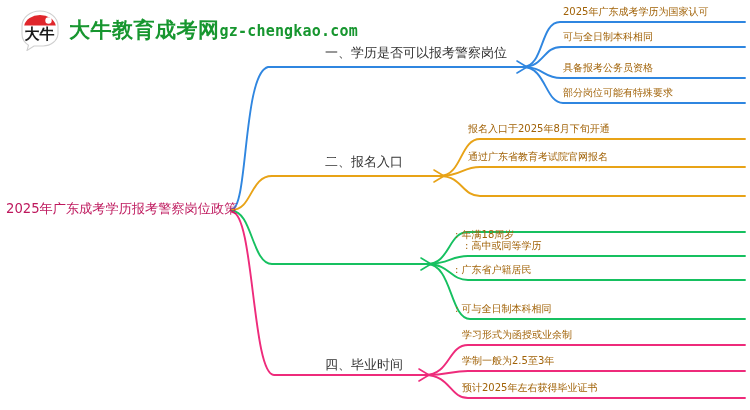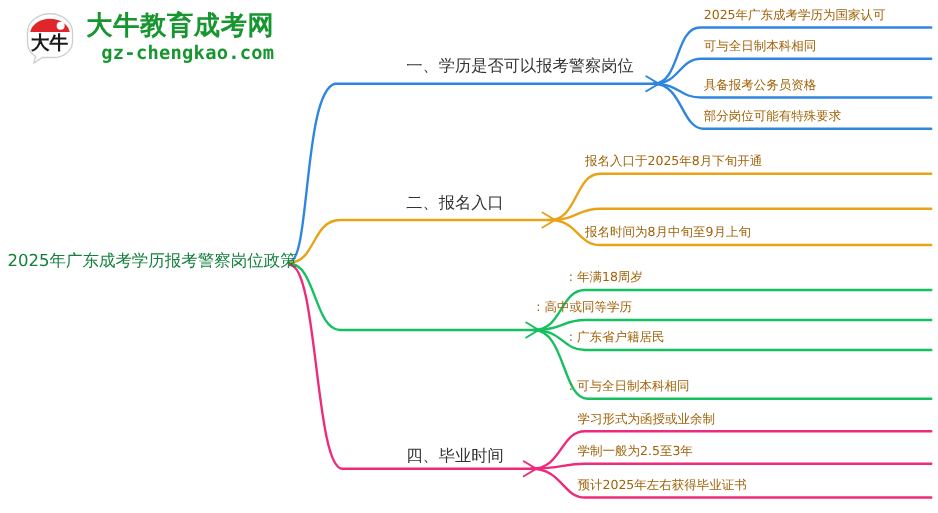--- a/index.html
+++ b/index.html
@@ -9,30 +9,30 @@
     font-family:"Liberation Sans","DejaVu Sans",sans-serif;
     position:relative;overflow:hidden;
     -webkit-font-smoothing:antialiased;
   }
   #stage{position:absolute;left:0;top:0;width:750px;height:410px;}
   svg#wires{position:absolute;left:0;top:0;width:750px;height:410px;pointer-events:none;}
 
   
   .logo{position:absolute;left:18px;top:9px;display:flex;align-items:center;gap:7px;text-align:right;}
   .logo-mark{position:relative;width:44px;height:42px;flex:0 0 auto;}
-  .logo-words{display:flex;flex-direction:column;justify-content:center;line-height:1;}
+  .logo-words{display:flex;flex-direction:row;justify-content:center;line-height:1;}
   .logo-cn{font-size:21px;font-weight:bold;color:#17962f;letter-spacing:.5px;
            font-family:"DejaVu Sans","Liberation Sans",sans-serif;}
   .logo-url{font-size:15px;font-weight:bold;color:#17962f;margin-top:4px;letter-spacing:.2px;
             font-family:"DejaVu Sans Mono","Liberation Mono",monospace;}
 
   
   .node{position:absolute;white-space:nowrap;color:#333333;
         font-family:"DejaVu Sans","Liberation Sans",sans-serif;}
-  .root{font-size:13.2px;color:#15803d;}
+  .root{font-size:13.2px;color:#be185d;}
   .branch{font-size:13px;color:#333333;font-family:Liberation Mono, monospace;}
   .leaf{font-size:10px;color:#a16207;}
 </style>
 </head>
 <body>
 
 <div id="stage">
 
   <div class="logo">
     <div class="logo-mark">
@@ -96,24 +96,24 @@
   <div class="node branch" style="left:325px;top:44px;">一、学历是否可以报考警察岗位</div>
   <div class="node branch" style="left:325px;top:153px;">二、报名入口</div>
   <div class="node branch" style="left:325px;top:356px;">四、毕业时间</div>
 
   <div class="node leaf" style="left:563px;top:5px;">2025年广东成考学历为国家认可</div>
   <div class="node leaf" style="left:563px;top:30px;">可与全日制本科相同</div>
   <div class="node leaf" style="left:563px;top:61px;">具备报考公务员资格</div>
   <div class="node leaf" style="left:563px;top:86px;">部分岗位可能有特殊要求</div>
 
   <div class="node leaf" style="left:468px;top:122px;">报名入口于2025年8月下旬开通</div>
-  <div class="node leaf" style="left:468px;top:179px;">报名时间为8月中旬至9月上旬</div>
+  <div class="node leaf" style="left:468px;top:150px;">通过广东省教育考试院官网报名</div>
 
-  <div class="node leaf" style="left:455px;top:215px;">: 年满18周岁</div>
-  <div class="node leaf" style="left:429px;top:239px;text-align:center;">: 高中或同等学历</div>
+  <div class="node leaf" style="left:455px;top:228px;">: 年满18周岁</div>
+  <div class="node leaf" style="left:465px;top:239px;text-align:center;">: 高中或同等学历</div>
   <div class="node leaf" style="left:455px;top:263px;">: 广东省户籍居民</div>
   <div class="node leaf" style="left:455px;top:302px;">: 可与全日制本科相同</div>
 
   <div class="node leaf" style="left:462px;top:328px;">学习形式为函授或业余制</div>
   <div class="node leaf" style="left:462px;top:354px;">学制一般为2.5至3年</div>
   <div class="node leaf" style="left:462px;top:381px;">预计2025年左右获得毕业证书</div>
 
 </div>
 
 </body></html>

